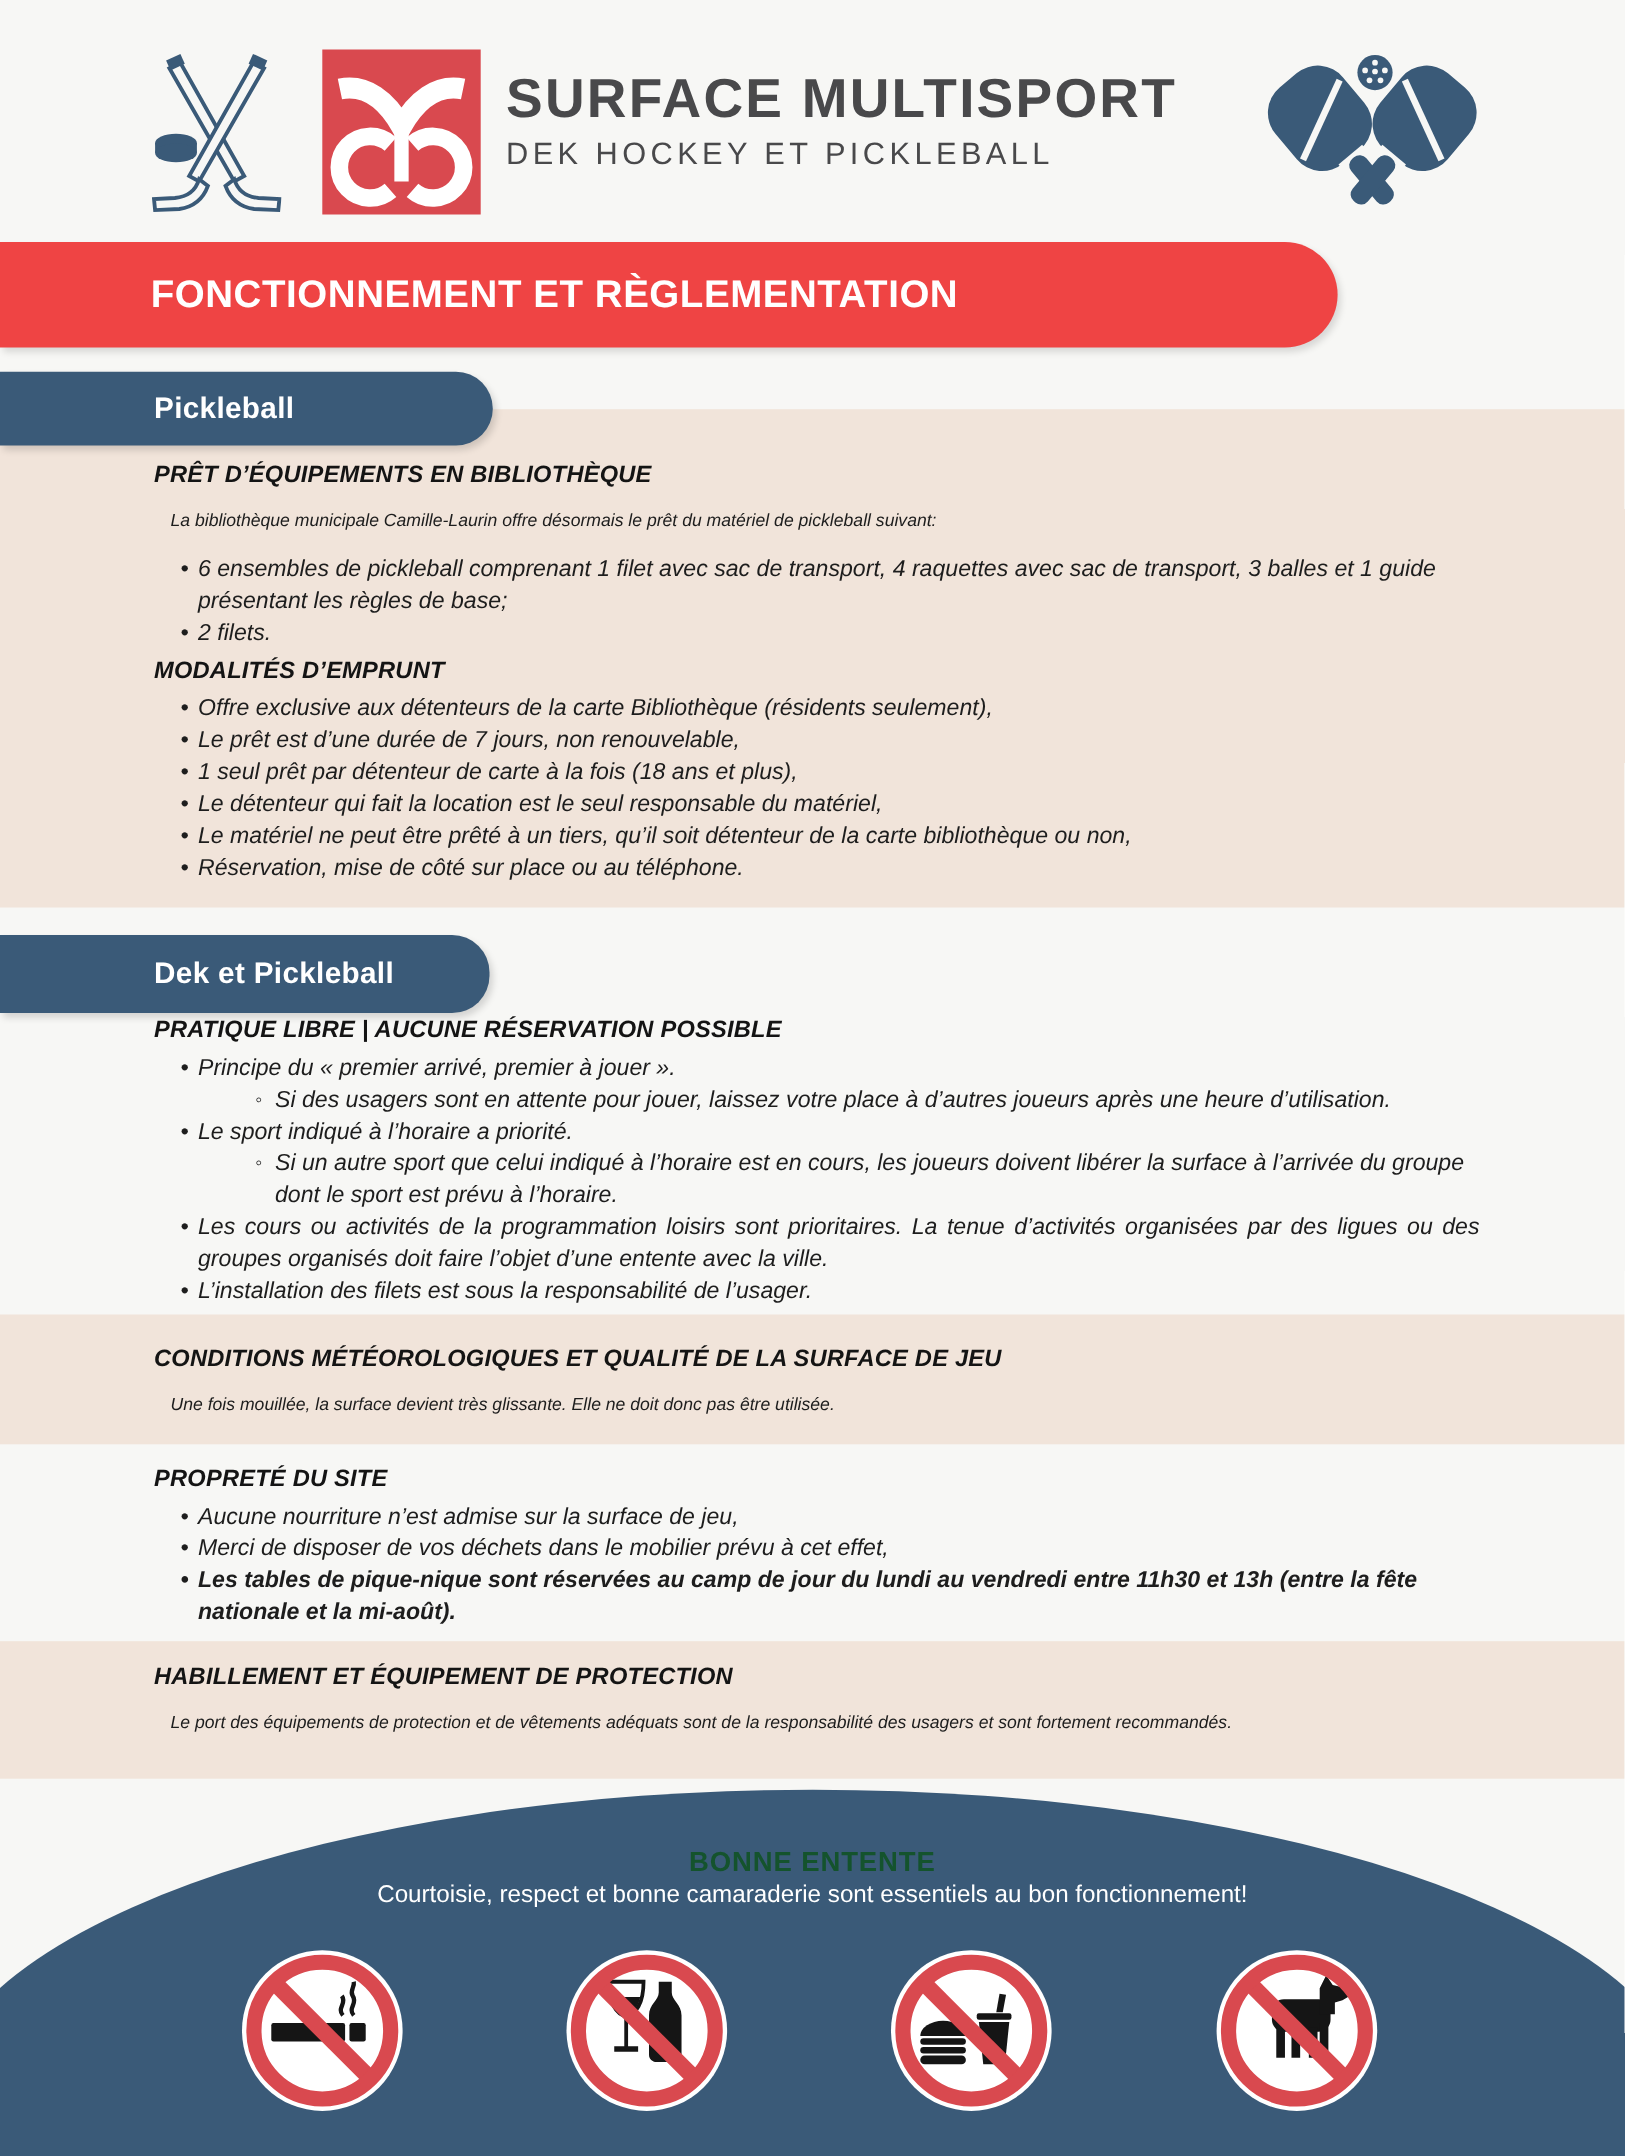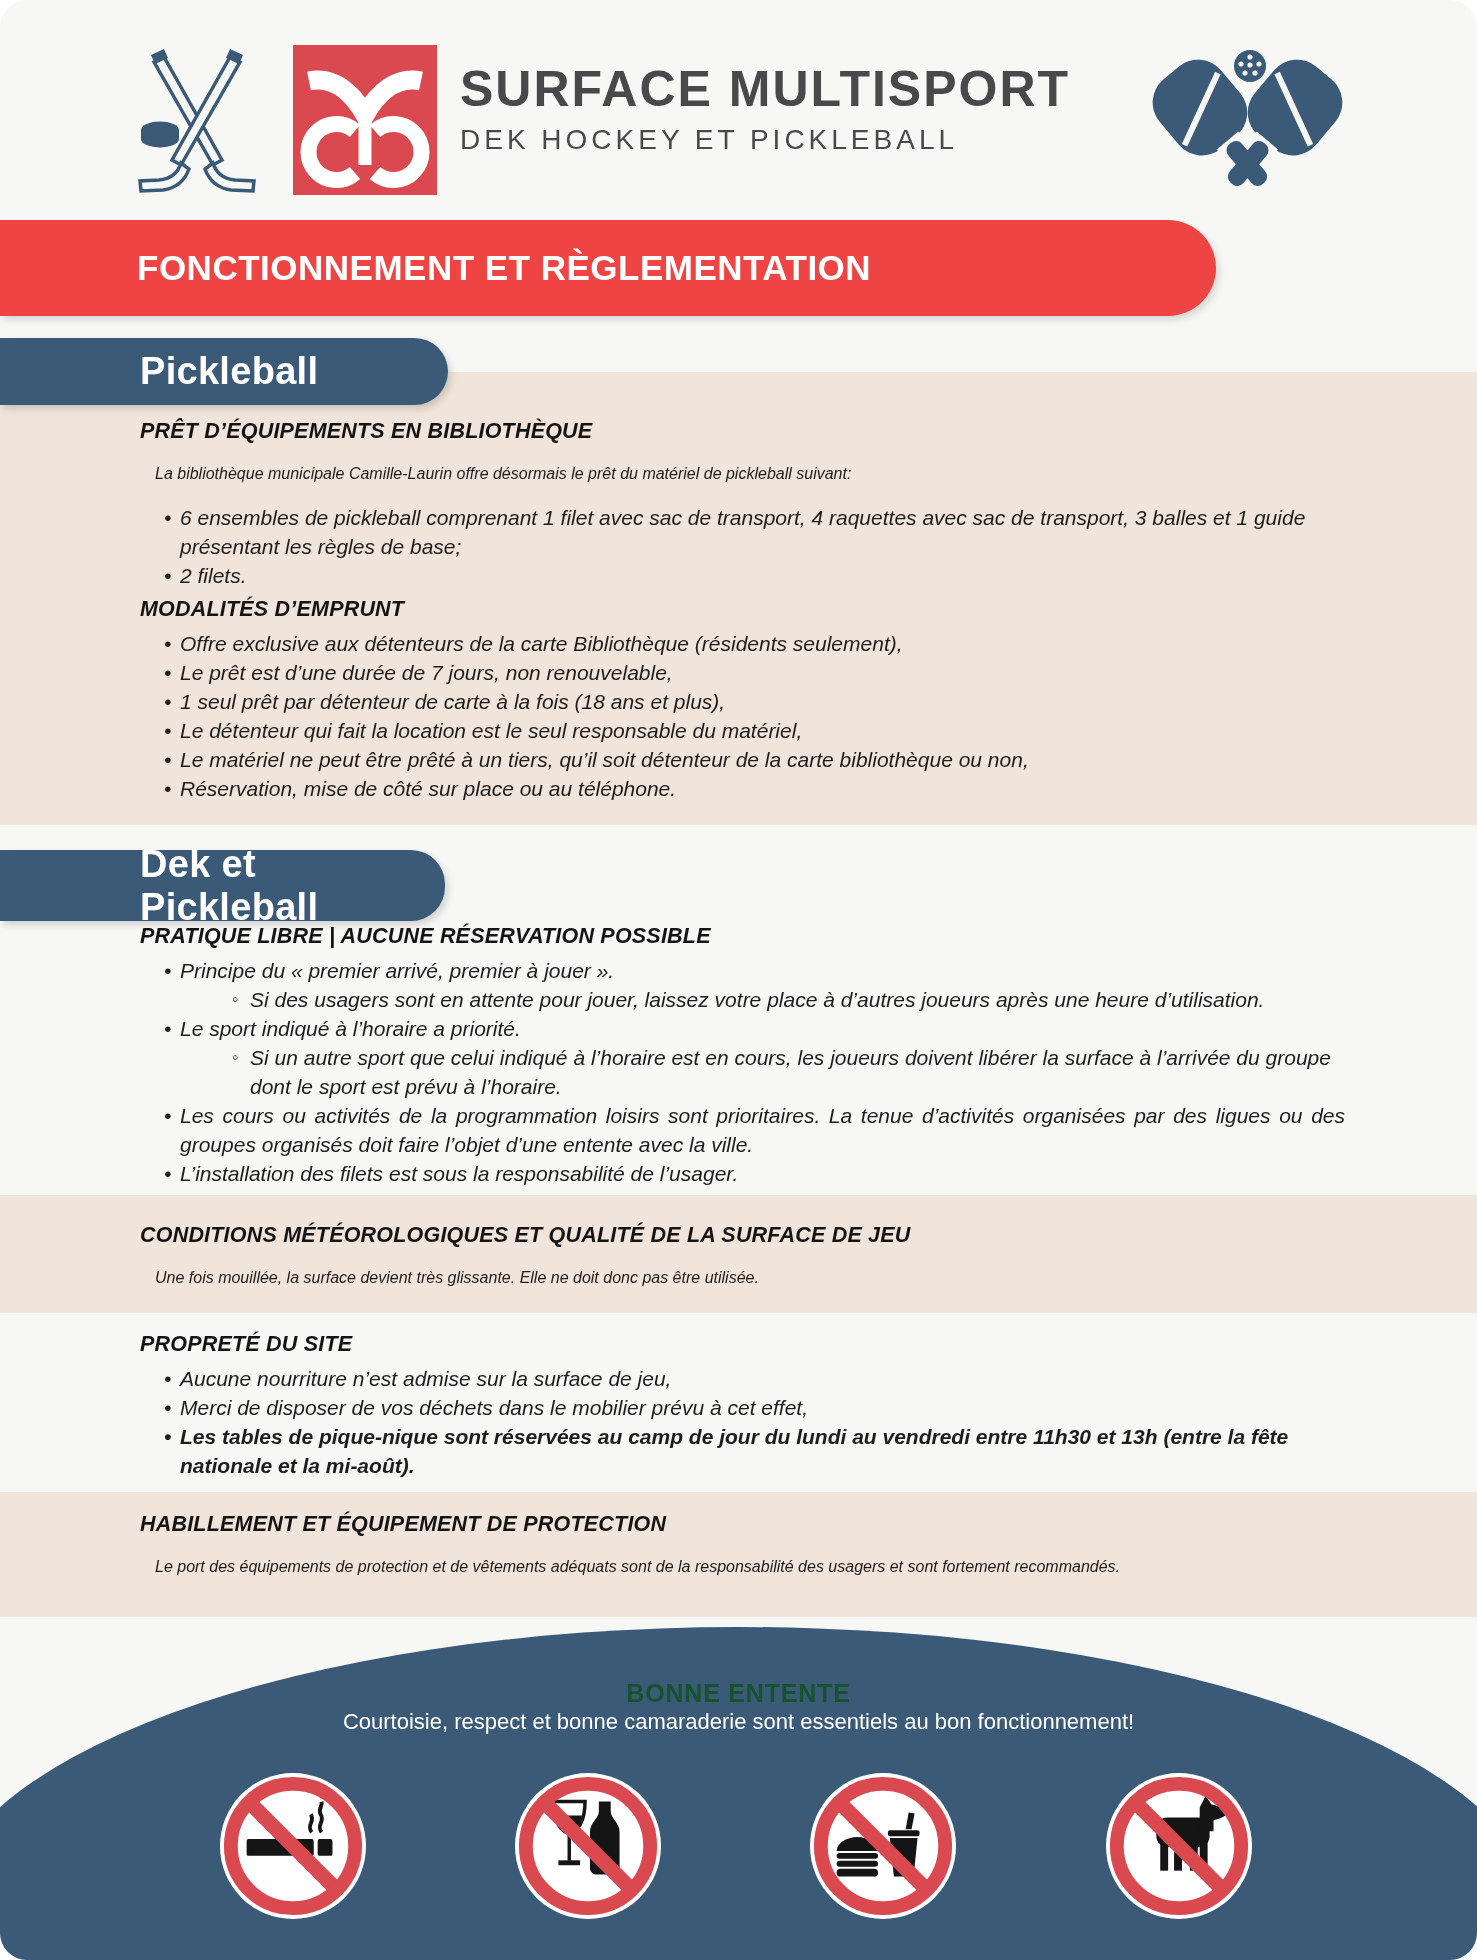--- a/index.html
+++ b/index.html
@@ -1,17 +1,17 @@
 <!DOCTYPE html>
 <html><head>
 <meta charset="utf-8">
 <style>
   html,body{margin:0;padding:0;background:#ffffff;}
   .page{position:relative;width:1477px;height:1960px;overflow:hidden;
-        background:#F7F7F5;font-family:"Liberation Sans",sans-serif;color:#1D1D1D;border-radius:27px;}
+        background:#F7F7F5;font-family:"Liberation Sans",sans-serif;color:#1D1D1D;}
 
   
   .hockey-icon{position:absolute;left:138px;top:48px;width:118px;height:145px;}
   .logo-square{position:absolute;left:293px;top:45px;width:144px;height:150px;background:#D9494F;}
   .logo-square svg{width:100%;height:100%;display:block;}
   .brand-title{position:absolute;left:460px;top:60px;font-size:50px;font-weight:bold;
                letter-spacing:2px;color:#49494B;white-space:nowrap;}
   .brand-subtitle{position:absolute;left:460px;top:124px;font-size:28px;font-weight:normal;
                letter-spacing:4px;color:#49494B;white-space:nowrap;}
   .paddles-icon{position:absolute;left:1150px;top:38px;width:195px;height:155px;}
@@ -26,21 +26,21 @@
   .beige{position:absolute;left:0;width:100%;background:#F1E4DA;}
   #beige1{top:372px;height:453px;}
   #beige2{top:1195px;height:118px;}
   #beige3{top:1492px;height:125px;}
 
   
   .pill{position:absolute;left:0;background:#3A5A78;color:#fff;display:flex;align-items:center;
         border-radius:0 34px 34px 0;box-shadow:3px 4px 7px rgba(0,0,0,0.15);}
   #pill1{top:338px;width:448px;height:67px;}
   #pill2{top:850px;width:445px;height:71px;}
-  .pill span{padding-left:140px;font-size:38px;font-weight:bold;letter-spacing:0.3px;}
+  .pill span{padding-left:140px;font-size:27px;font-weight:bold;letter-spacing:0.3px;}
 
   
   .group{position:absolute;left:140px;width:1205px;font-style:italic;}
   #g1{top:419px;}
   #g2{top:597px;}
   #g3{top:924px;}
   #gc{top:1223px;}
   #g4{top:1332px;}
   #gh{top:1512px;}
   .group h3{margin:0 0 7px 0;font-size:21.5px;font-weight:bold;color:#141414;letter-spacing:0.2px;}

